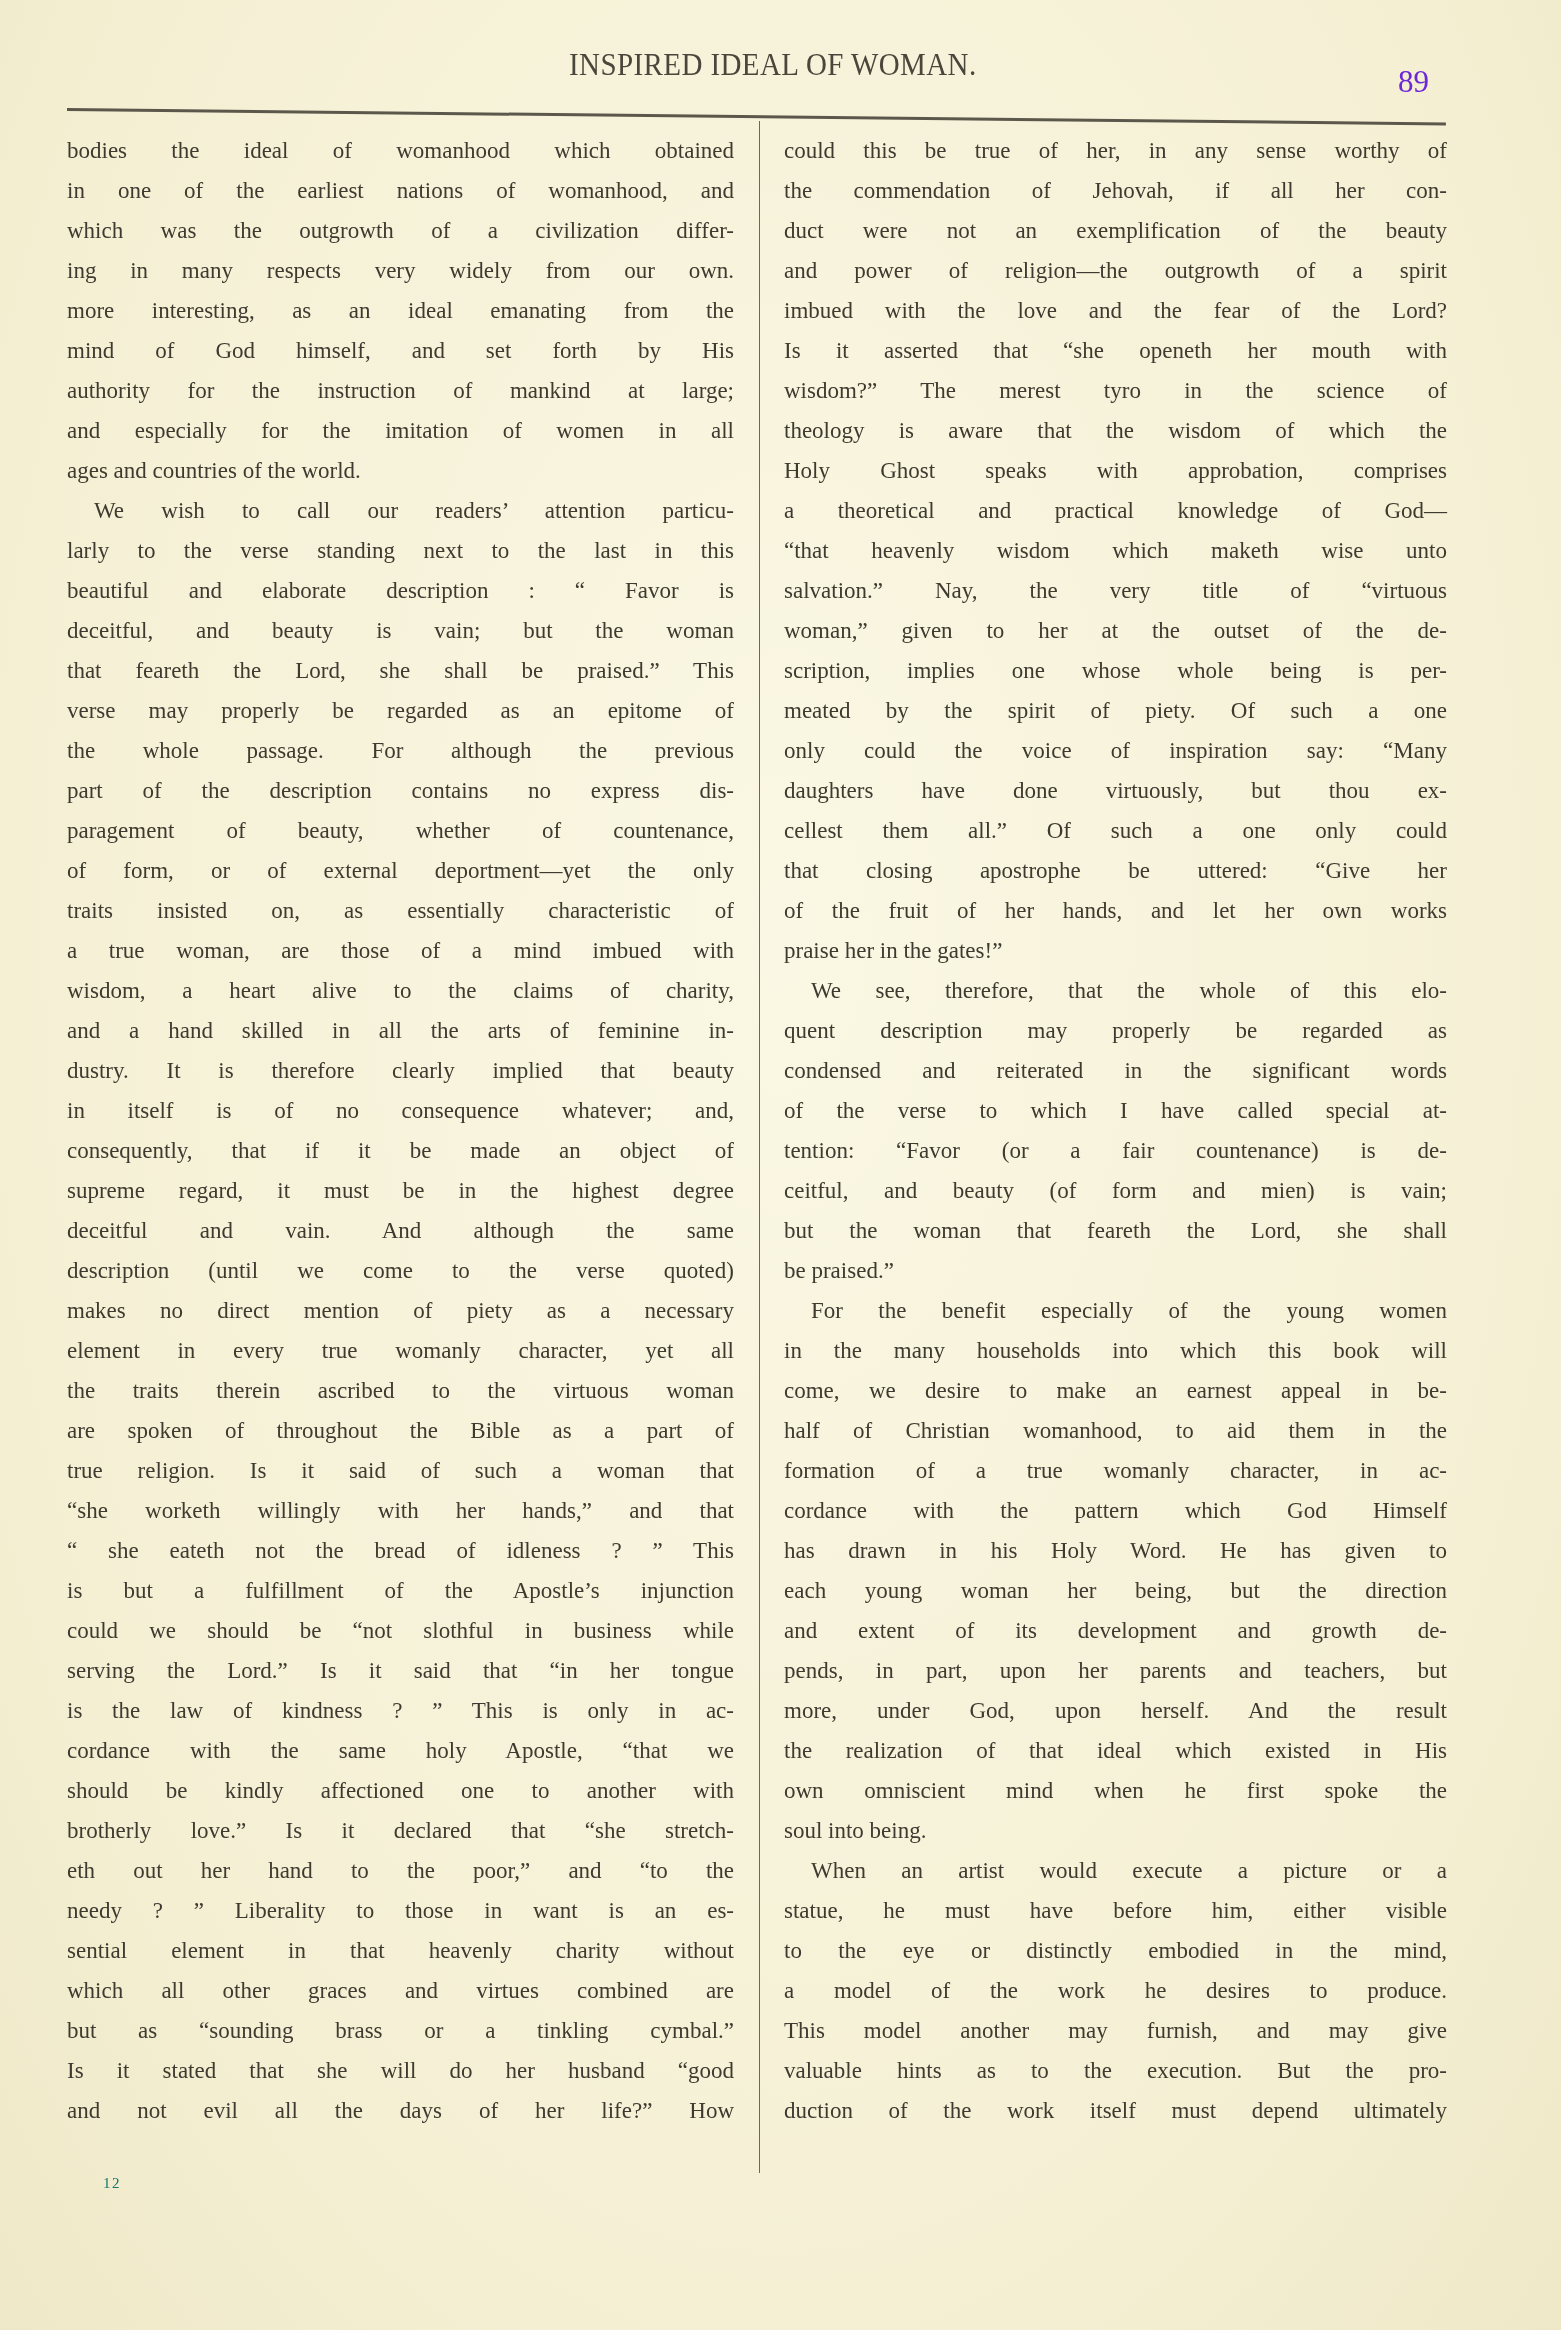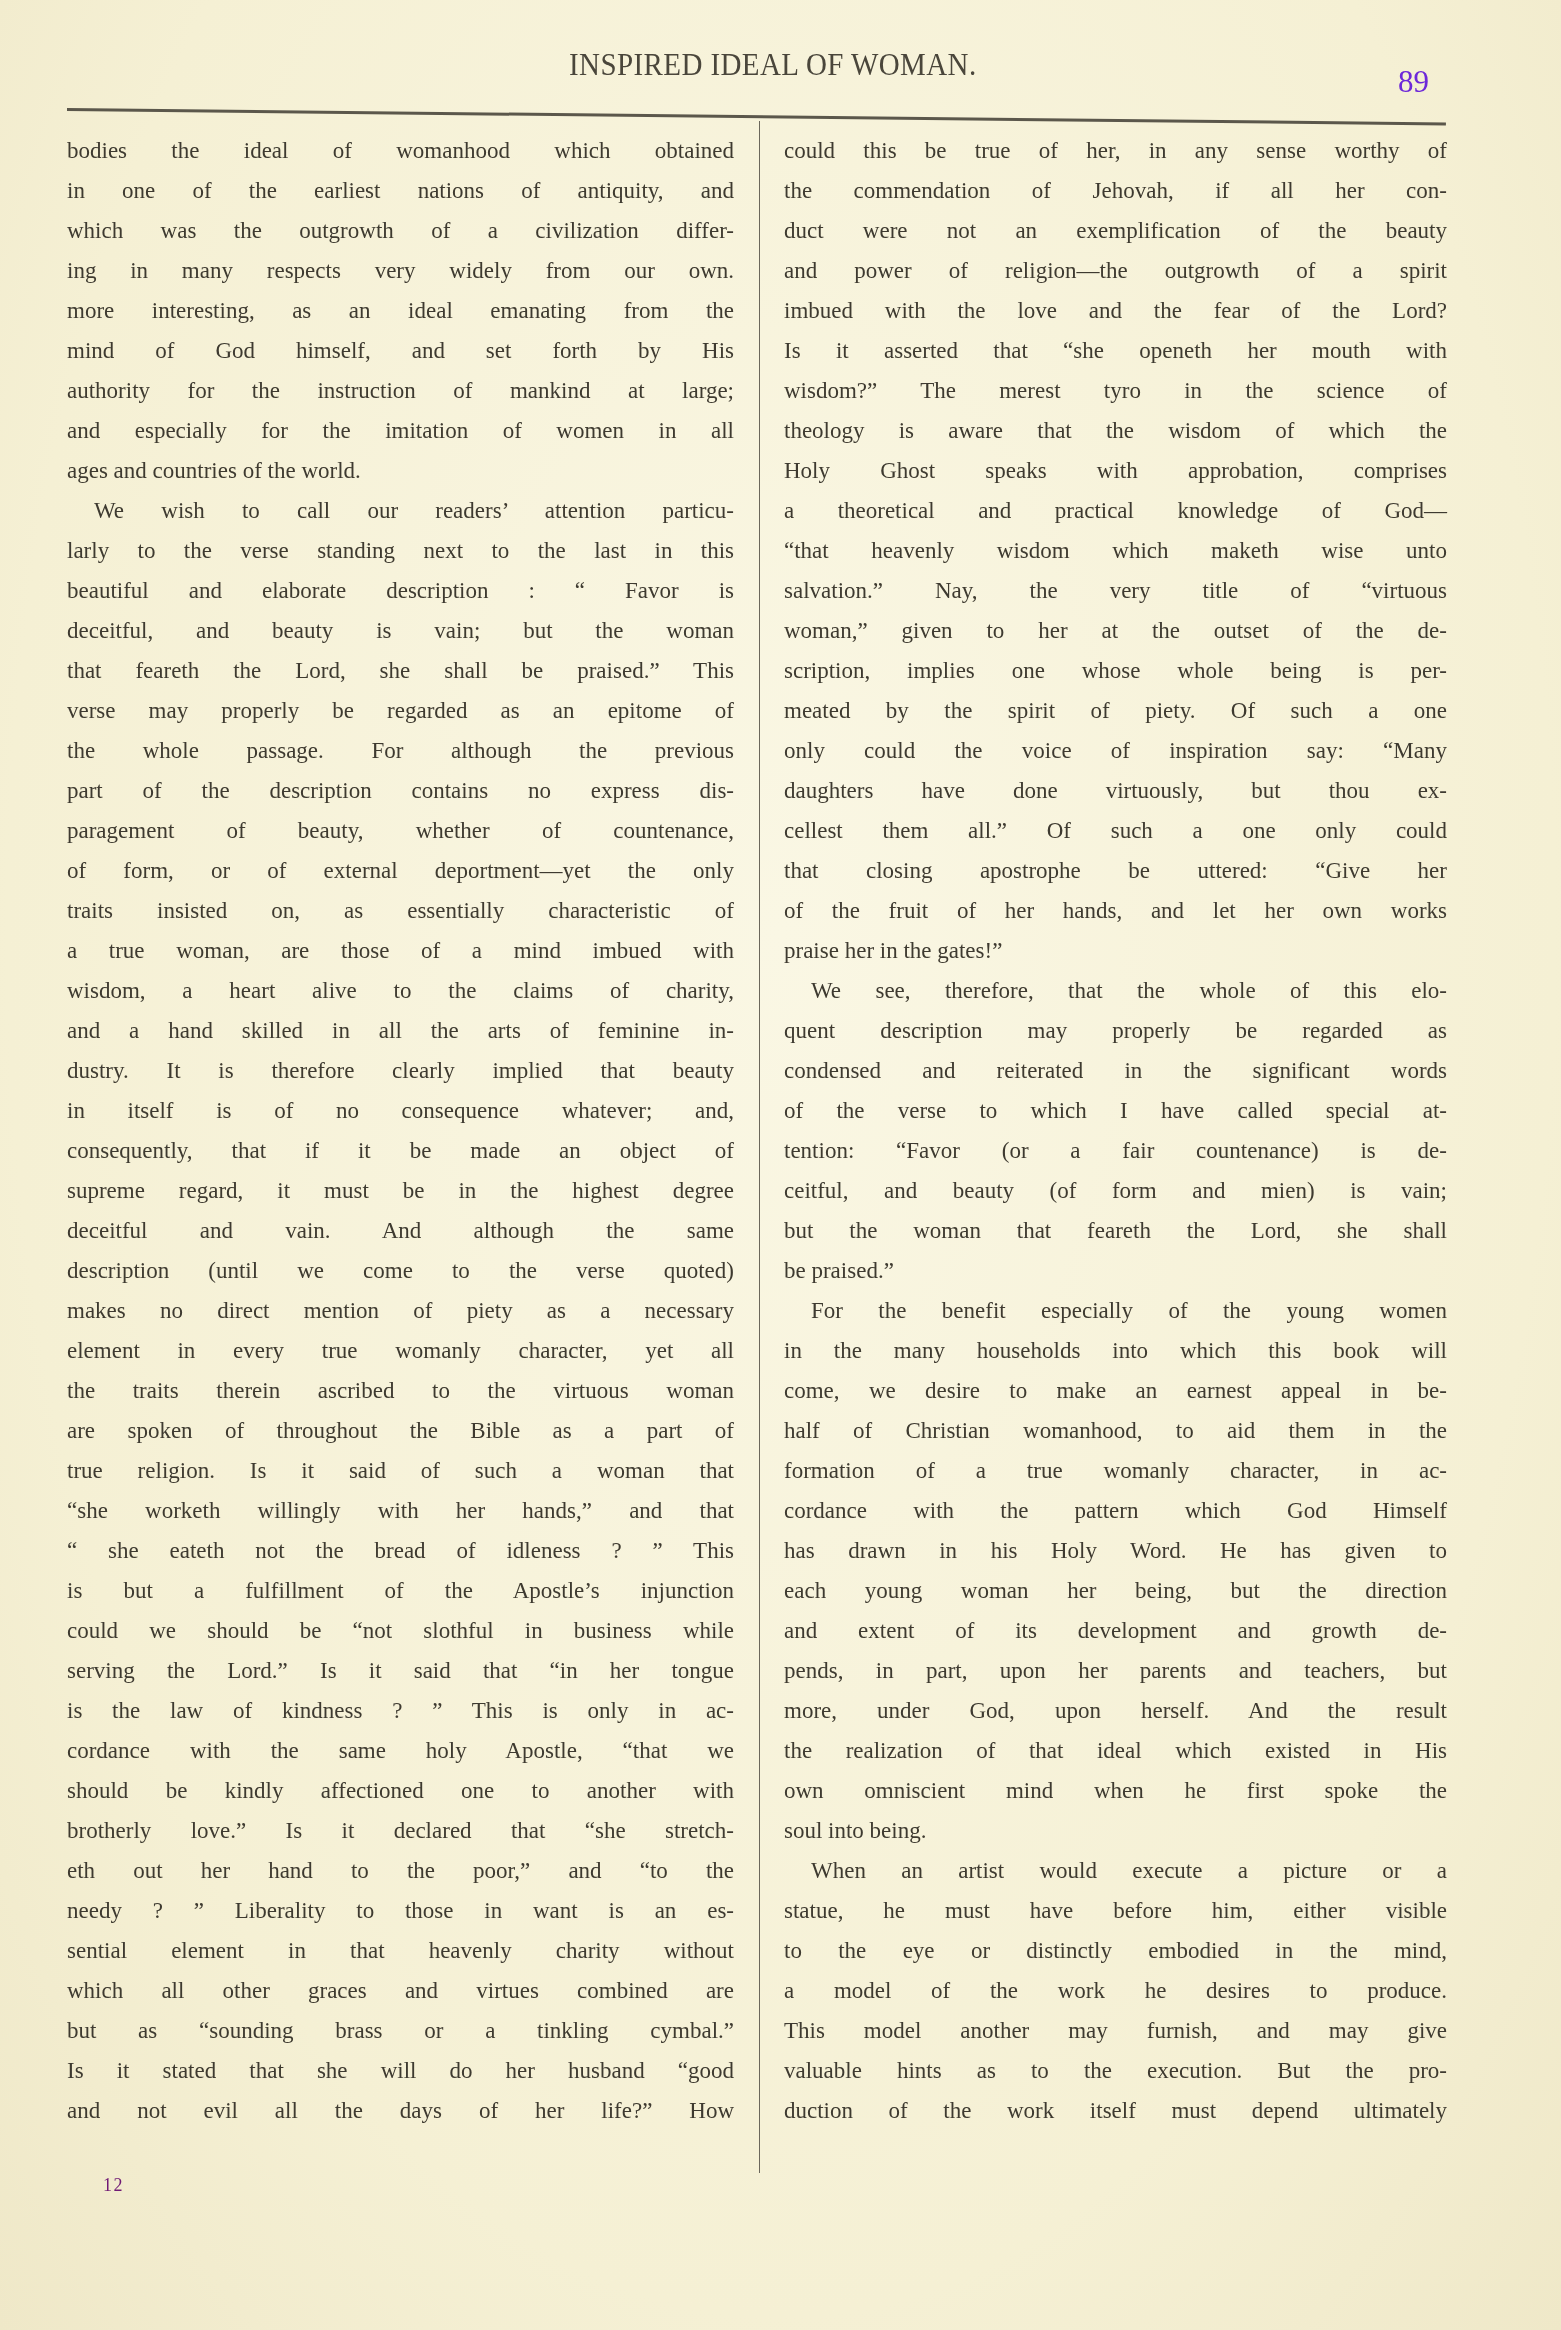--- a/index.html
+++ b/index.html
@@ -40,38 +40,38 @@
   .column.right { left: 784px; width: 663px; }
   .line {
     display: block; white-space: nowrap;
     text-align: justify; text-align-last: justify;
     height: 40px;
   }
   .line.last { text-align-last: left; }
   .line.indent { padding-left: 27px; }
   .signature {
     position: absolute; left: 103px; top: 2175px;
-    font-size: 18px; letter-spacing: 1.6px; color: #701a75;
+    font-size: 15px; letter-spacing: 1.6px; color: #0f766e;
   }
 </style>
 </head>
 <body>
 
 <div class="page-bg"></div>
 
 <div class="running-head">
   <span class="title">INSPIRED IDEAL OF WOMAN.</span>
 </div>
 <div class="page-number">89</div>
 <div class="head-rule"></div>
 <div class="col-divider"></div>
 
 <div class="column left" id="col-left">
     <span class="line">bodies the ideal of womanhood which obtained</span>
-    <span class="line">in one of the earliest nations of antiquity, and</span>
+    <span class="line">in one of the earliest nations of womanhood, and</span>
     <span class="line">which was the outgrowth of a civilization differ-</span>
     <span class="line">ing in many respects very widely from our own.</span>
     <span class="line">more interesting, as an ideal emanating from the</span>
     <span class="line">mind of God himself, and set forth by His</span>
     <span class="line">authority for the instruction of mankind at large;</span>
     <span class="line">and especially for the imitation of women in all</span>
     <span class="line last">ages and countries of the world.</span>
     <span class="line indent">We wish to call our readers’ attention particu-</span>
     <span class="line">larly to the verse standing next to the last in this</span>
     <span class="line">beautiful and elaborate description : “ Favor is</span>

